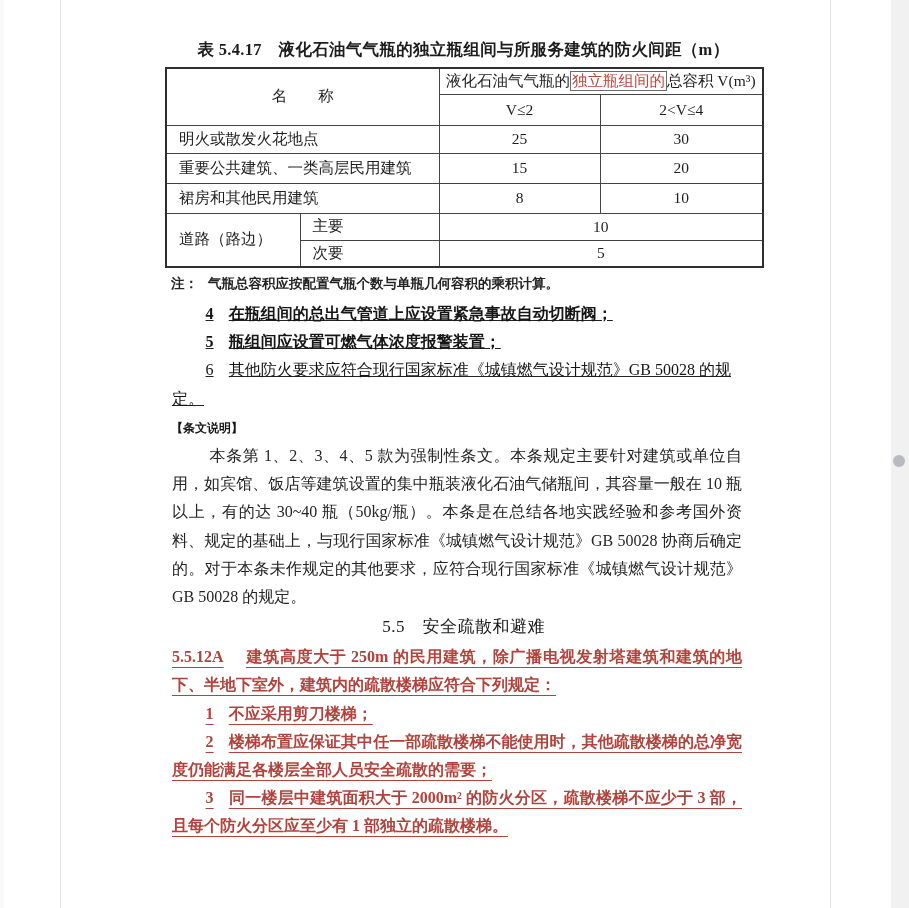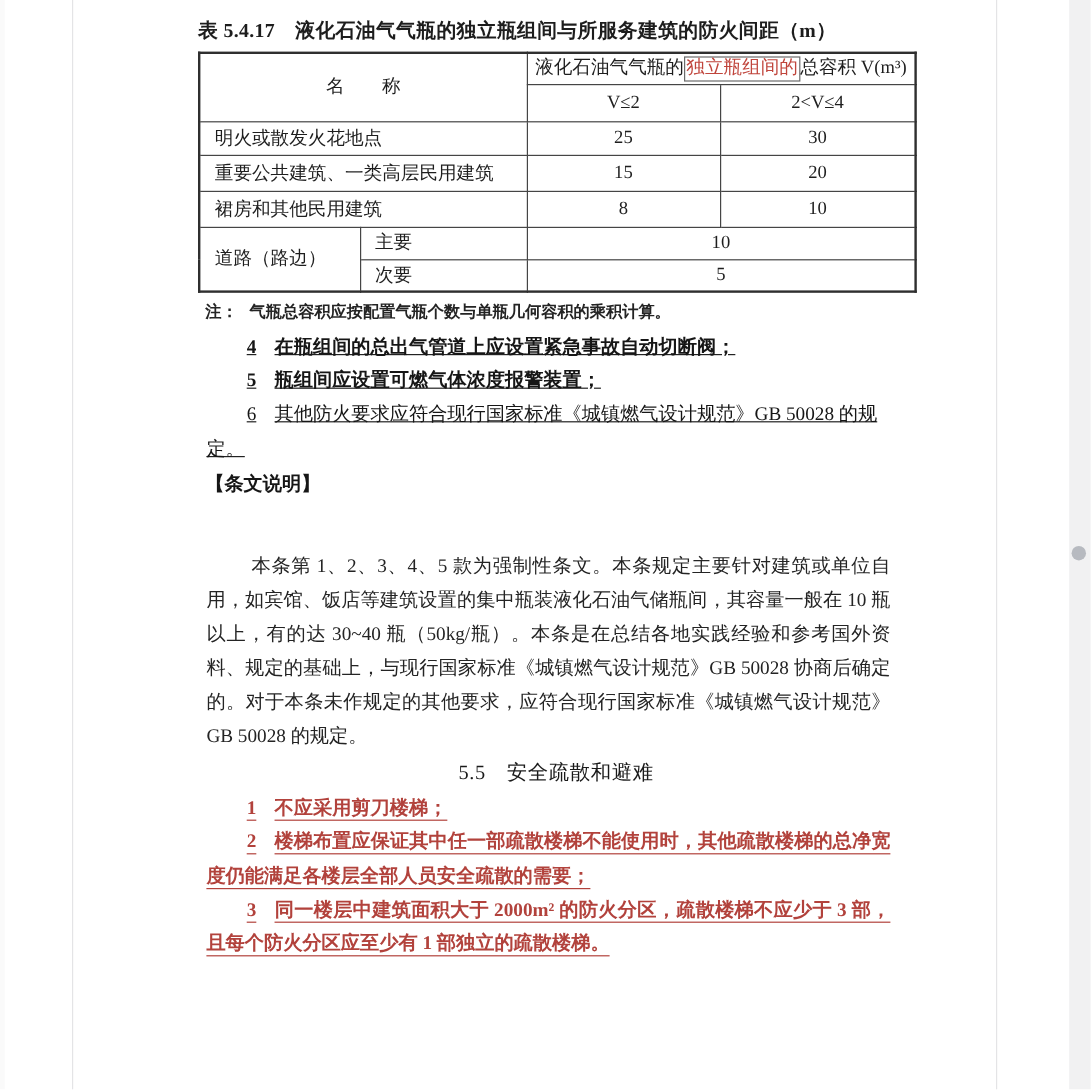--- a/index.html
+++ b/index.html
@@ -13,22 +13,22 @@
   .edge-sliver { position:absolute; left:0; top:0; width:4px; height:100%; background:#fafafa; }
   .page-border { position:absolute; top:0; bottom:0; width:1px; background:#e4e4e6; }
   .page-border.left { left:60px; }
   .page-border.right { left:830px; }
   .scroll-track { position:absolute; right:0; top:0; width:18px; height:100%; background:#f1f1f2; }
   .scroll-thumb { position:absolute; left:893px; top:455px; width:12px; height:12px; border-radius:50%; background:#b7bac0; }
 
   .content { position:absolute; left:165px; top:14px; width:597px; }
 
   .doc-title {
-    font-size:16.5px; font-weight:700; 
-    line-height:24px; height:24px; color:#1d1d1d; letter-spacing:0.3px;
+    font-size:16.5px; font-weight:700; text-align:center;
+    line-height:24px; height:24px; color:#1d1d1d; letter-spacing:0.3px;margin-top:24px;
   }
 
   table.spec-table {
     margin-top:5px; width:597px; table-layout:fixed; border-collapse:collapse;
     font-size:15.5px; color:#1e1e1e;
     border:2px solid #2f2f2f;
   }
   table.spec-table td { border:1px solid #454545; vertical-align:middle; }
   td.c-center { text-align:center; }
   td.c-left { text-align:left; padding-left:12px; }
@@ -47,26 +47,26 @@
 
   .num-item {
     padding:0 20px 0 7px; font-size:16px; line-height:28.2px;
     text-indent:2.1em; color:#161616;
   }
   .items-block { margin-top:7px;text-decoration:underline; }
   .num-item.bold { font-weight:700; }
   .num-item .num { margin-right:0.95em; }
 
   .expl-header {
-    margin-top:1px; padding-left:6px; font-size:16px; font-weight:700;
+    margin-top:1px; padding-left:6px; font-size:12px; font-weight:700;
     line-height:28.2px; color:#161616;
   }
   .body-para {
     padding:0 20px 0 7px; font-size:16px; line-height:28.2px;
-    text-align:justify; text-indent:2.35em; color:#242424;margin-top:41px;
+    text-align:justify; text-indent:2.35em; color:#242424;
   }
 
   .section-heading {
     margin-top:2px; height:28px; line-height:28px; text-align:center;
     font-size:17px; font-weight:400; color:#1a1a1a; letter-spacing:0.5px;
   }
 
   .red { color:#b2423c; }
   .red-u {
     text-decoration:underline; text-decoration-color:#b2423c;
@@ -159,20 +159,23 @@
       <span class="num">6</span><span>其他防火要求应符合现行国家标准《城镇燃气设计规范》GB 50028 的规定。</span>
     </div>
   </div>
 
   <div class="expl-header">【条文说明】</div>
   <div class="body-para">本条第 1、2、3、4、5 款为强制性条文。本条规定主要针对建筑或单位自用，如宾馆、饭店等建筑设置的集中瓶装液化石油气储瓶间，其容量一般在 10 瓶以上，有的达 30~40 瓶（50kg/瓶）。本条是在总结各地实践经验和参考国外资料、规定的基础上，与现行国家标准《城镇燃气设计规范》GB 50028 协商后确定的。对于本条未作规定的其他要求，应符合现行国家标准《城镇燃气设计规范》GB 50028 的规定。</div>
 
   <div class="section-heading">5.5　安全疏散和避难</div>
 
   <div class="clause-block red">
+    <div class="clause-intro red-u">
+      <span class="clause-code">5.5.12A</span><span>建筑高度大于 250m 的民用建筑，除广播电视发射塔建筑和建筑的地下、半地下室外，建筑内的疏散楼梯应符合下列规定：</span>
+    </div>
     <div class="red-item red-u">
       <span class="num">1</span><span>不应采用剪刀楼梯；</span>
     </div>
     <div class="red-item red-u">
       <span class="num">2</span><span>楼梯布置应保证其中任一部疏散楼梯不能使用时，其他疏散楼梯的总净宽度仍能满足各楼层全部人员安全疏散的需要；</span>
     </div>
     <div class="red-item red-u">
       <span class="num">3</span><span>同一楼层中建筑面积大于 2000m² 的防火分区，疏散楼梯不应少于 3 部，且每个防火分区应至少有 1 部独立的疏散楼梯。</span>
     </div>
 

